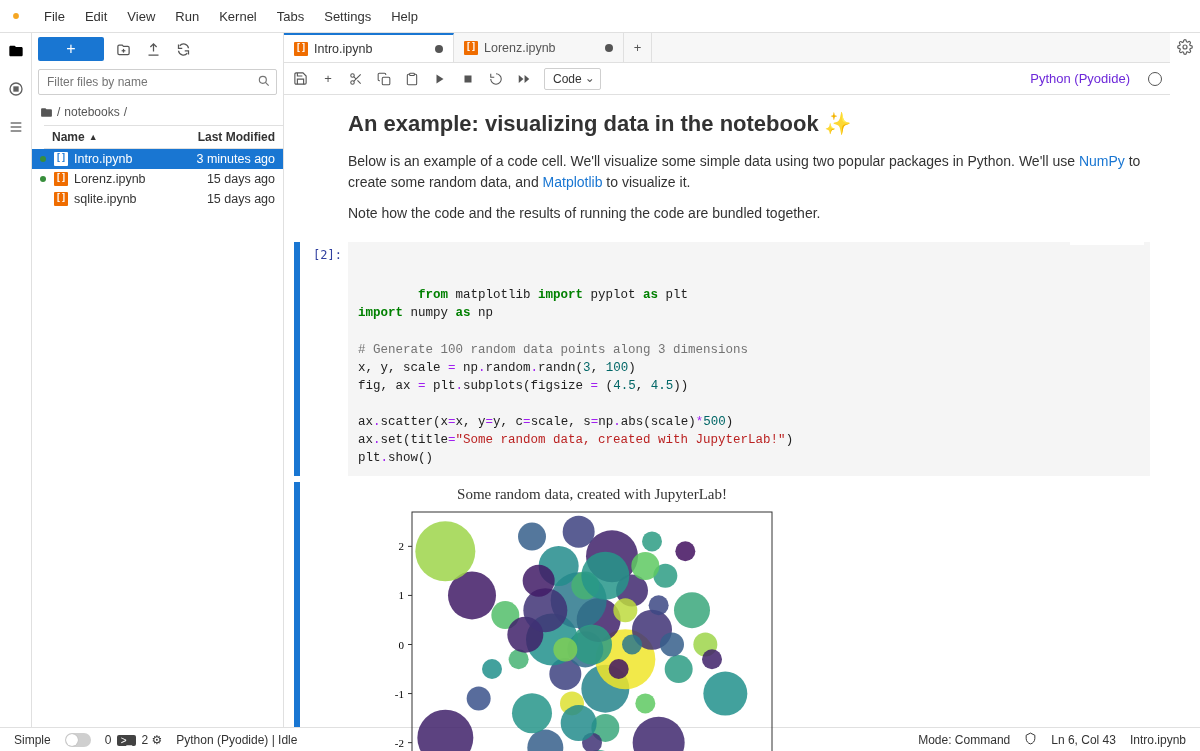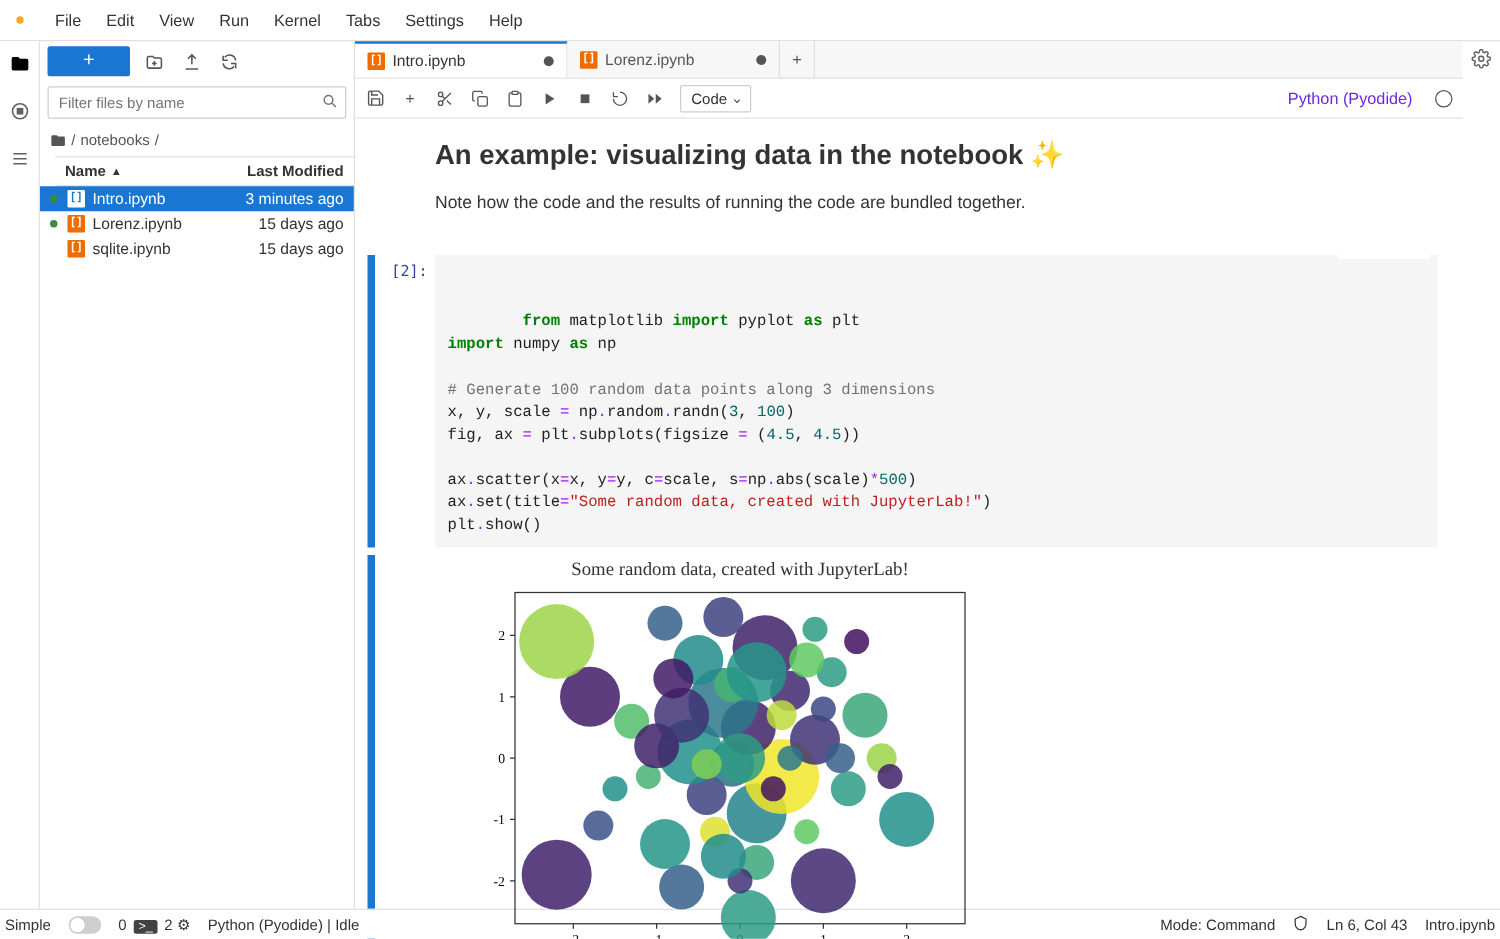--- a/index.html
+++ b/index.html
@@ -42,42 +42,42 @@
 .tab-add { width: 28px; display:flex; align-items:center; justify-content:center; color:#555; cursor:pointer; border-right: 1px solid #e0e0e0;}
 .rightrail { width: 30px; display: flex; align-items: flex-start; justify-content: center; padding-top: 6px; color: #616161; }
 .nbtoolbar { height: 32px; display: flex; align-items: center; padding: 0 8px; gap: 12px; border-bottom: 1px solid #e0e0e0; }
 .nbtoolbar .tb-icon { width: 16px; height: 16px; display: flex; align-items:center; justify-content:center; color:#555; cursor:pointer;}
 .nbtoolbar .celltype { border: 1px solid #cfcfcf; height: 22px; padding: 0 18px 0 8px; font-size: 12px; background: #fff; border-radius: 2px; position: relative; cursor: pointer; display:flex; align-items:center;}
 .nbtoolbar .celltype::after { content: "⌄"; position: absolute; right: 5px; top: 2px; color:#555;}
 .nbtoolbar .spacer { flex: 1; }
 .nbtoolbar .kernel-name { font-size: 13px; color: #6d28d9; }
 .nbtoolbar .kernel-circle { width: 14px; height: 14px; border: 1.2px solid #555; border-radius: 50%; margin-left: 6px;}
 .notebook { flex: 1; overflow: auto; padding: 16px 20px 16px 10px; background: #fff; }
-.mdcell { margin-left: 54px; margin-bottom: 32px; }
+.mdcell { margin-left: 54px; margin-bottom: 18px; }
 .mdcell h2 { font-size: 22px; font-weight: 600; margin-bottom: 14px; display:flex; align-items:center; gap:6px;}
 .mdcell p { font-size: 14px; line-height: 1.5; margin-bottom: 10px; color: #333;}
 .mdcell a { color: #1976d2; text-decoration: none; }
 .codecell { display: flex; position: relative; margin-bottom: 6px;}
 .cellbar { width: 6px; background: #1976d2; margin-right: 8px; }
 .prompt { width: 40px; font-family: "SFMono-Regular", Consolas, monospace; font-size: 12px; color: #303f9f; text-align: right; padding-right: 6px; padding-top: 6px;}
 .codebody { flex: 1; background: #f5f5f5; padding: 8px 10px; font-family: "SFMono-Regular", Consolas, "Liberation Mono", monospace; font-size: 12.5px; line-height: 1.45; white-space: pre; overflow-x: auto; position: relative; color: #212121;}
 .cell-actions { position: absolute; right: 6px; top: -20px; display: flex; gap: 10px; color: #616161; background: #fff; padding: 2px 4px;}
 .cell-actions span { cursor:pointer; font-size: 13px;}
 .kw { color: #008000; font-weight: bold; }
 .cm { color: #737373; }
 .op { color: #a020f0; }
 .str { color: #ba2121; }
 .num { color: #006666; }
 .outcell { display: flex; margin-top: 2px; }
 .outbody { margin-left: 54px; }
 .chartwrap { padding: 4px 0 10px 0;}
 .charttitle { font-family: serif; font-size: 15px; text-align: center; margin-bottom: 4px; width: 360px; margin-left: 50px;}
 .chart { position: relative; width: 420px; height: 320px; }
 .chart svg { display:block; }
-.statusbar { height: 24px; border-top: 1px solid #e0e0e0; display: flex; align-items: center; padding: 0 4px; font-size: 12px; gap: 14px; background: #fff;}
+.statusbar { height: 24px; border-top: 1px solid #e0e0e0; display: flex; align-items: center; padding: 0 14px; font-size: 12px; gap: 14px; background: #fff;}
 .statusbar .spacer { flex:1; }
 .toggle { width: 26px; height: 14px; background: #cfcfcf; border-radius: 7px; position: relative; cursor: pointer;}
 .toggle::after { content:""; position:absolute; width:12px; height:12px; background:#fff; border-radius:50%; top:1px; left:1px; box-shadow: 0 0 1px rgba(0,0,0,0.3);}
 .termcount { background:#424242; color:#fff; padding: 0px 4px; border-radius:2px; font-size:10px; margin: 0 2px;}
 </style>
 </head>
 <body>
 
 <div class="menubar">
   <span class="logo">
@@ -269,20 +269,21 @@
       <div class="spacer"></div>
       <span class="kernel-name">Python (Pyodide)</span>
       <span class="kernel-circle"></span>
     </div>
     <div class="notebook">
       <div class="mdcell">
         <h2>
                 <span>An example: visualizing data in the notebook</span> 
                 <span>✨</span>
               </h2>
+        <p><span>Below is an example of a code cell. We'll visualize some simple data using two popular packages in Python. We'll use </span><a href="#">NumPy</a><span> to create some random data, and </span><a href="#">Matplotlib</a><span> to visualize it.</span></p>
         <p>Note how the code and the results of running the code are bundled together.</p>
       </div>
       <div class="codecell">
         <div class="cellbar"></div>
         <div class="prompt">[2]:</div>
         <div class="codebody" id="code-body">
           
         <span><span class="kw">from </span>matplotlib <span class="kw">import </span>pyplot <span class="kw">as </span>plt
 <span class="kw">import </span>numpy <span class="kw">as </span>np
 

